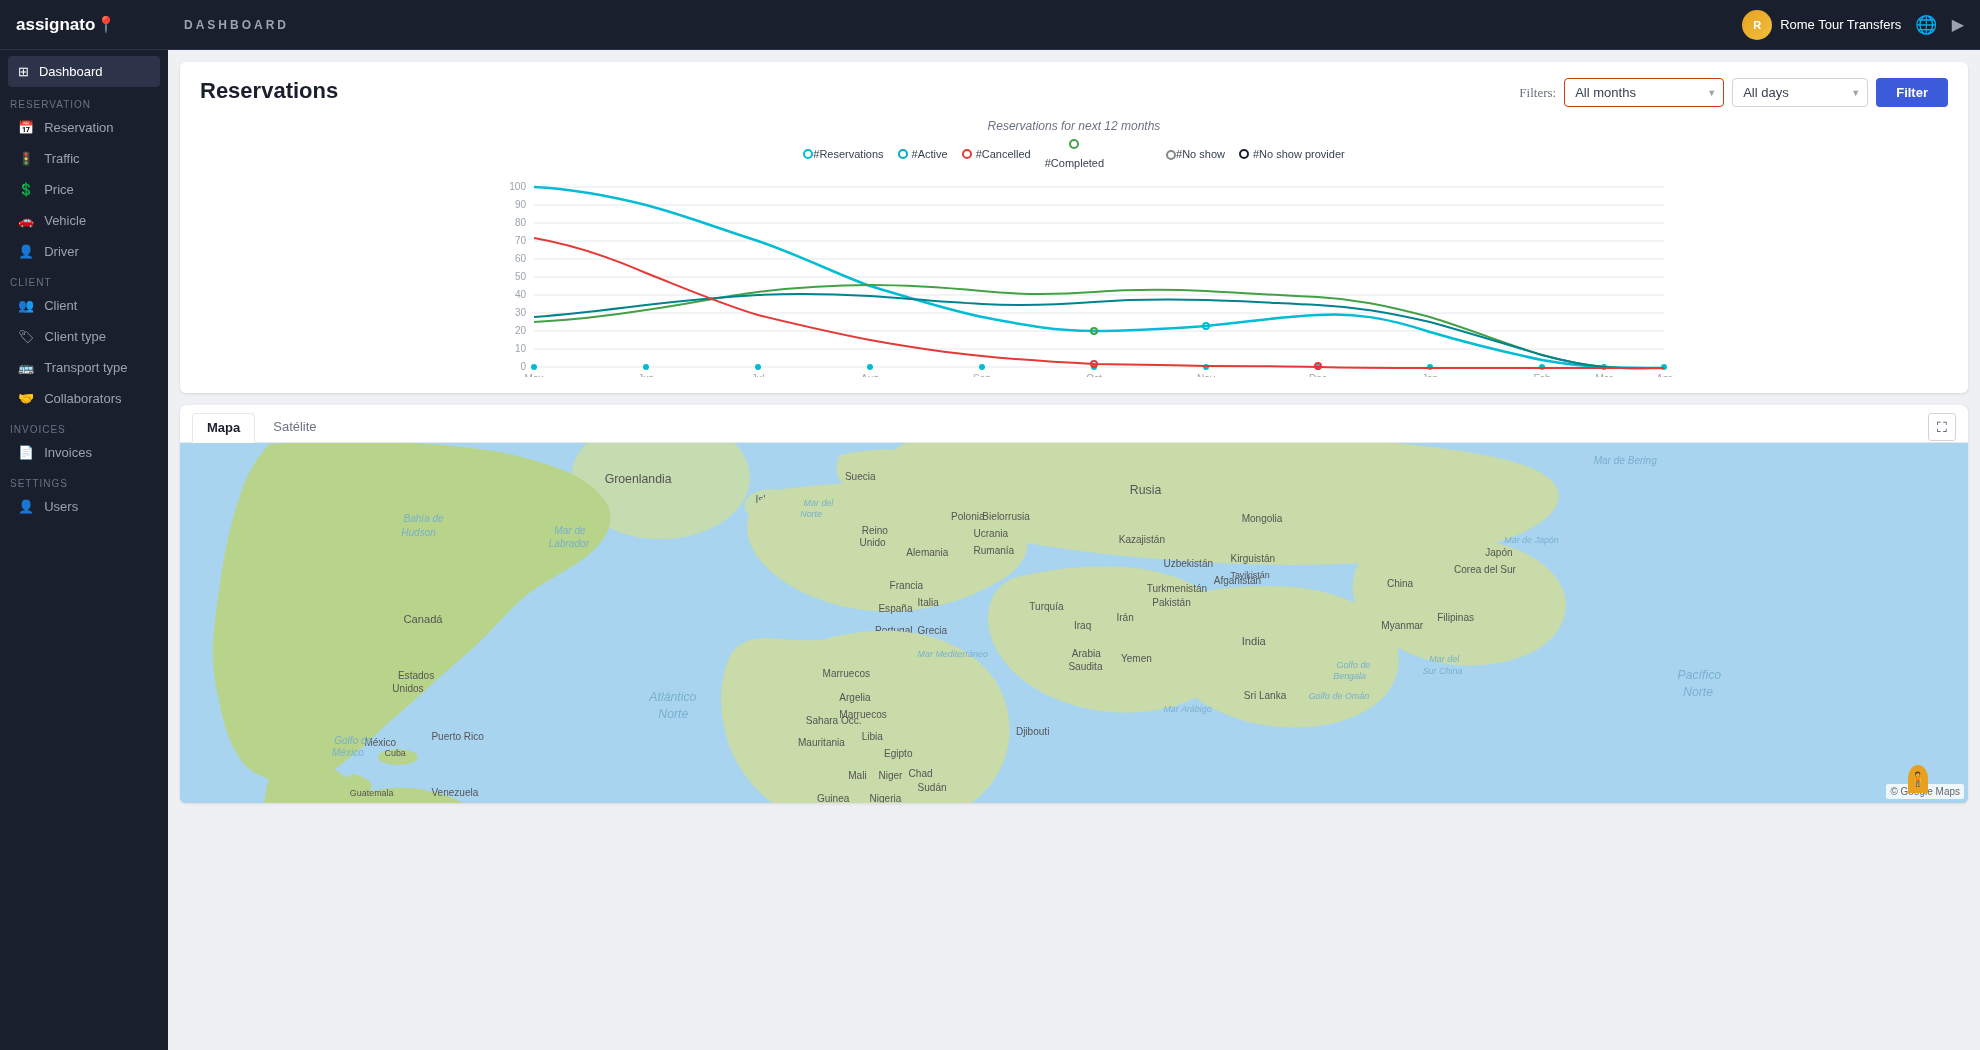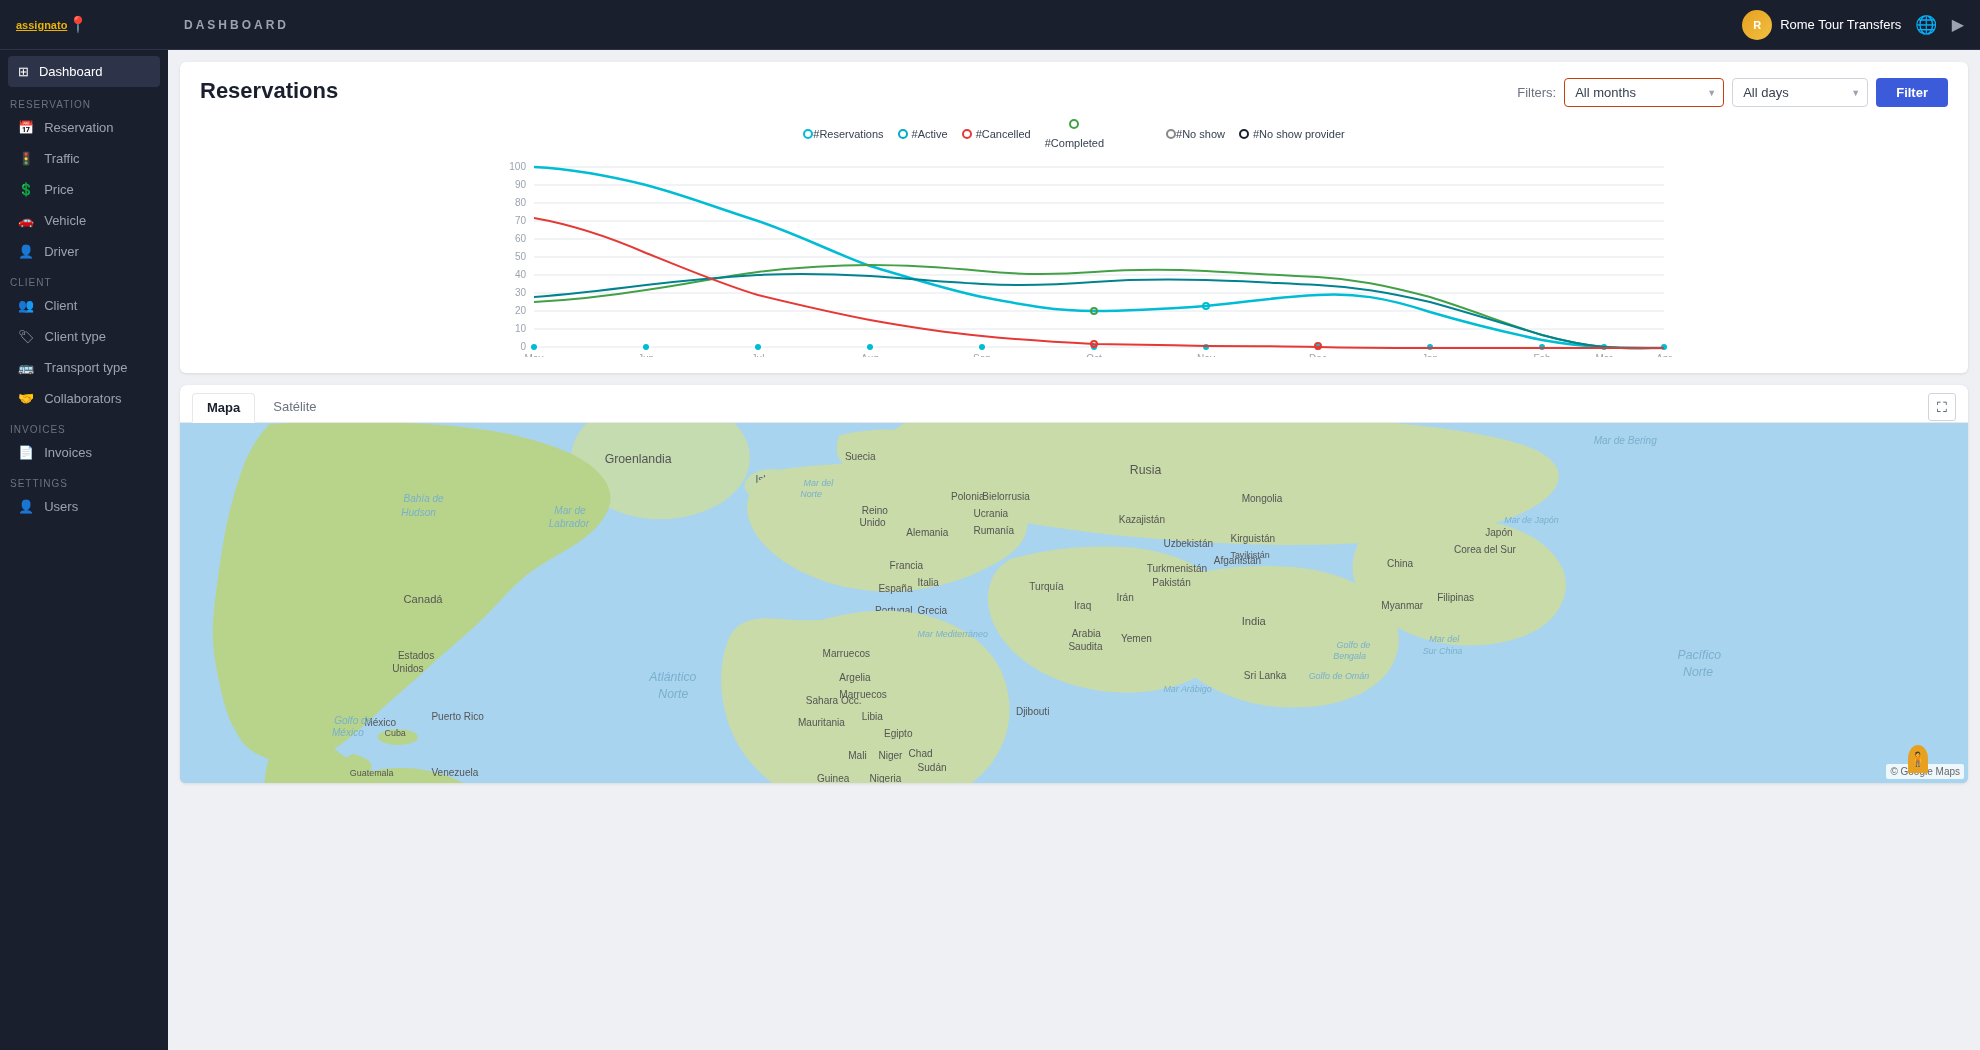--- a/index.html
+++ b/index.html
@@ -3,21 +3,21 @@
   <meta charset="utf-8">
   <style>
     * { margin: 0; padding: 0; box-sizing: border-box; }
     body { font-family: 'Segoe UI', Arial, sans-serif; background: #1a1f2e; color: #fff; display: flex; height: 1050px; width: 1980px; overflow: hidden; }
   </style>
 </head>
 <body>
 
 <div style="position:fixed;top:0;left:0;right:0;height:50px;background:#1a1f2e;display:flex;align-items:center;padding:0 16px;z-index:100;border-bottom:1px solid #2d3348;">
   <div style="width:168px;display:flex;align-items:center;">
-    <span style="color:#eab308;font-size:11px;font-weight:700;text-decoration:underline;">assignato</span>
+    <span style="color:#ffffff;font-size:17px;font-weight:700;">assignato</span>
     <span style="color:#e8a020;font-size:16px;margin-left:1px;">📍</span>
   </div>
   <div style="flex:1;font-size:12px;color:#9ca3af;letter-spacing:3px;font-weight:600;">DASHBOARD</div>
   <div style="display:flex;align-items:center;gap:14px;">
     <div style="display:flex;align-items:center;gap:8px;">
       <div style="width:30px;height:30px;border-radius:50%;background:linear-gradient(135deg,#e8a020,#f0c040);display:flex;align-items:center;justify-content:center;font-size:11px;color:#fff;font-weight:bold;">R</div>
       <span style="font-size:13px;color:#fff;">Rome Tour Transfers</span>
     </div>
     <span style="color:#9ca3af;font-size:18px;cursor:pointer;">🌐</span>
     <span style="color:#9ca3af;font-size:16px;cursor:pointer;">▶</span>
@@ -93,57 +93,58 @@
     </div>
   </div>
 </div>
 
 <div style="position:absolute;top:50px;left:168px;right:0;bottom:0;background:#eef0f3;overflow-y:auto;">
 
   <div style="background:#fff;margin:12px;border-radius:6px;padding:16px 20px;box-shadow:0 1px 3px rgba(0,0,0,0.1);">
     <div style="display:flex;align-items:flex-start;justify-content:space-between;gap:20px;">
       <div style="font-size:22px;font-weight:600;color:#1a1f2e;">Reservations</div>
       <div style="display:flex;align-items:center;gap:8px;">
-        <span style="font-size:13px;color:#6b7280;">Filters:</span>
+        <span style="font-size:13px;color:#6b7280;font-family:Liberation Serif, serif;">Filters:</span>
         <div style="position:relative;display:inline-block;">
           <select style="border:1px solid #c2410c;border-radius:4px;padding:6px 28px 6px 10px;font-size:13px;color:#374151;background:#fff;appearance:none;-webkit-appearance:none;cursor:pointer;width:160px;">
             <option>All months</option>
           </select>
           <span style="position:absolute;right:8px;top:50%;transform:translateY(-50%);font-size:9px;color:#9ca3af;pointer-events:none;">▼</span>
         </div>
         <div style="position:relative;display:inline-block;">
           <select style="border:1px solid #d1d5db;border-radius:4px;padding:6px 28px 6px 10px;font-size:13px;color:#374151;background:#fff;appearance:none;-webkit-appearance:none;cursor:pointer;width:136px;">
             <option>All days</option>
           </select>
           <span style="position:absolute;right:8px;top:50%;transform:translateY(-50%);font-size:9px;color:#9ca3af;pointer-events:none;">▼</span>
         </div>
         <button style="background:#3b5bdb;color:#fff;border:none;border-radius:4px;padding:7px 20px;font-size:13px;cursor:pointer;font-weight:700;">Filter</button>
       </div>
     </div>
 
     <div style="margin-top:12px;">
+      <div style="text-align:center;font-size:12px;color:#6b7280;margin-bottom:6px;font-style:italic;">Reservations for next 12 months</div>
 
       <div style="display:flex;align-items:center;justify-content:center;gap:14px;margin-bottom:8px;font-size:11px;color:#374151;">
         <div style="display:flex;align-items:center;gap:0;">
           <div style="width:10px;height:10px;border-radius:50%;border:2px solid #00bcd4;background:transparent;"></div>
           <span>#Reservations</span>
         </div>
         <div style="display:flex;align-items:center;gap:4px;">
           <div style="width:10px;height:10px;border-radius:50%;border:2px solid #00acc1;background:transparent;"></div>
           <span>#Active</span>
         </div>
         <div style="display:flex;align-items:center;gap:4px;">
           <div style="width:10px;height:10px;border-radius:50%;border:2px solid #e53935;background:transparent;"></div>
           <span>#Cancelled</span>
         </div>
         <div style="display:flex;align-items:center;gap:8px;flex-direction:column;">
           <div style="width:10px;height:10px;border-radius:50%;border:2px solid #43a047;background:transparent;"></div>
           <span>#Completed</span>
         </div>
-        <div style="display:flex;align-items:center;padding-left:48px;">
+        <div style="display:flex;align-items:flex-end;padding-left:48px;">
           <div style="width:10px;height:10px;border-radius:50%;border:2px solid #888;background:transparent;"></div>
           <span>#No show</span>
         </div>
         <div style="display:flex;align-items:center;gap:4px;">
           <div style="width:10px;height:10px;border-radius:50%;border:2px solid #1a1f2e;background:transparent;"></div>
           <span>#No show provider</span>
         </div>
       </div>
 
       <svg viewBox="0 0 1200 200" width="100%" height="200" style="display:block;">

